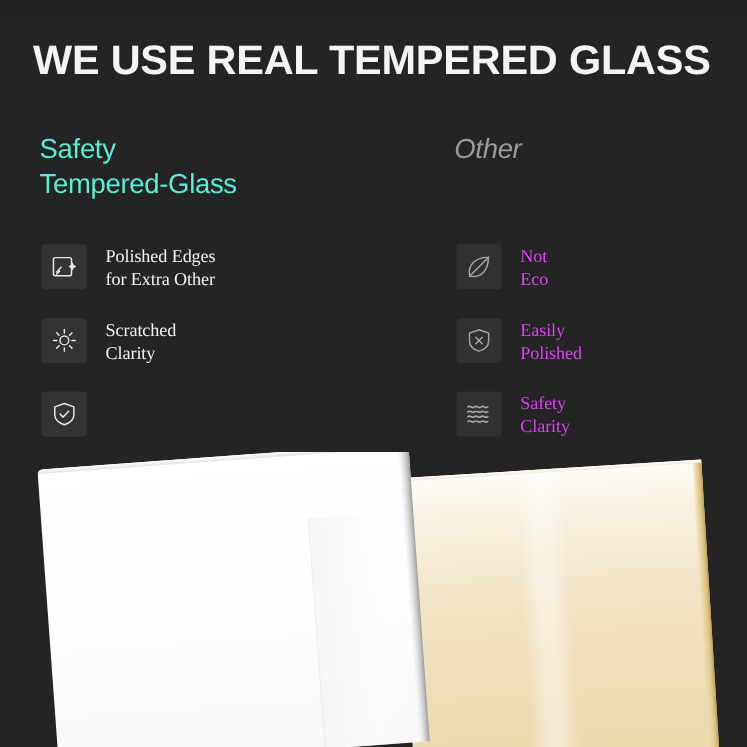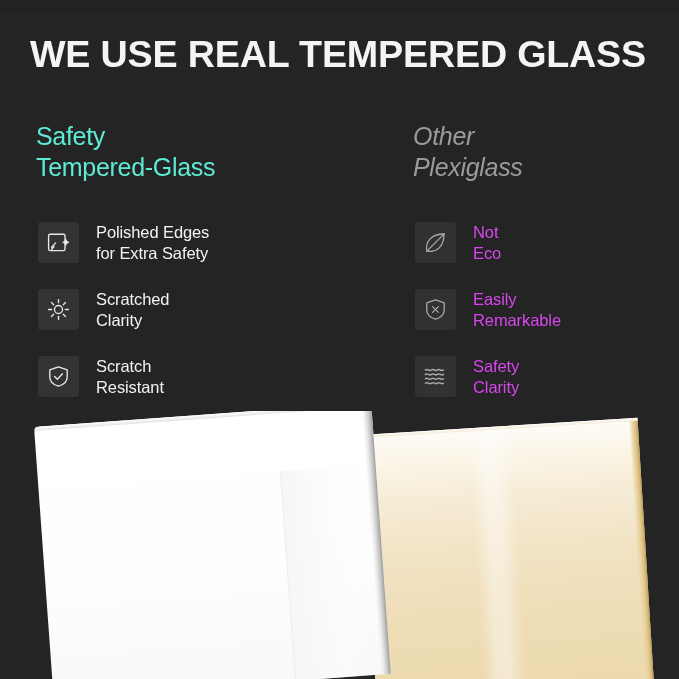--- a/index.html
+++ b/index.html
@@ -81,21 +81,21 @@
 
   .feature-label {
     margin-left: 17px;
     font-size: 16.5px;
     line-height: 21px;
     letter-spacing: -0.1px;
     padding-top: 1px;
   }
   .column.left  .feature-label { color: #f2f2f2; }
   .column.right .feature-label { color: #d946ef; }
-  .feature-label .line { display: block; white-space: nowrap; }
+  .feature-label .line { display: block; white-space: nowrap; font-family: Liberation Serif, serif; }
 
   
   .photo {
     position: absolute;
     left: 0;
     top: 398px;
     width: 679px;
     height: 281px;
     overflow: hidden;
   }
@@ -232,21 +232,21 @@
         <span class="icon-tile">
           <svg width="25" height="25" viewBox="0 0 25 25" fill="none" stroke="#e8e8e8" stroke-width="1.35" stroke-linecap="round" stroke-linejoin="round">
             <path d="M4.2 4.2 h13.2 a1.6 1.6 0 0 1 1.6 1.6 v13.2 a1.6 1.6 0 0 1 -1.6 1.6 h-13.2 a1.6 1.6 0 0 1 -1.6 -1.6 v-13.2 a1.6 1.6 0 0 1 1.6 -1.6 z"></path>
             <path d="M5.6 17.2 L9.6 12.9"></path>
             <path d="M5.6 19.2 L8.1 16.5"></path>
             <path d="M19.8 9.2 l1.0 2.1 2.1 1.0 -2.1 1.0 -1.0 2.1 -1.0 -2.1 -2.1 -1.0 2.1 -1.0 z" fill="#e8e8e8" stroke-width="0.9"></path>
           </svg>
         </span>
         <span class="feature-label">
           <span class="line">Polished Edges</span>
-          <span class="line">for Extra Safety</span>
+          <span class="line">for Extra Other</span>
         </span>
       </div>
 
       <div class="feature">
         <span class="icon-tile">
           <svg width="25" height="25" viewBox="0 0 25 25" fill="none" stroke="#e8e8e8" stroke-width="1.3" stroke-linecap="round">
             <circle cx="12.5" cy="12.5" r="4.0"></circle>
             <path d="M12.5 2.6 v3.1"></path>
             <path d="M12.5 19.3 v3.1"></path>
             <path d="M2.6 12.5 h3.1"></path>
@@ -263,33 +263,28 @@
         </span>
       </div>
 
       <div class="feature">
         <span class="icon-tile">
           <svg width="25" height="25" viewBox="0 0 25 25" fill="none" stroke="#e8e8e8" stroke-width="1.35" stroke-linecap="round" stroke-linejoin="round">
             <path d="M12.5 2.8 L21.2 5.9 v7.0 c0 4.6 -3.7 7.7 -8.7 9.3 -5.0 -1.6 -8.7 -4.7 -8.7 -9.3 v-7.0 z"></path>
             <path d="M8.6 12.4 l2.8 2.8 5.0 -5.4"></path>
           </svg>
         </span>
-        <span class="feature-label">
-          <span class="line">Scratch</span>
-          <span class="line">Resistant</span>
-        </span>
       </div>
 
     </div>
   </div>
 
   <div class="column right">
     <h2 class="col-heading">
       <span class="line">Other</span>
-      <span class="line">Plexiglass</span>
     </h2>
 
     <div class="features">
 
       <div class="feature">
         <span class="icon-tile">
           <svg width="25" height="25" viewBox="0 0 25 25" fill="none" stroke="#a8a8a8" stroke-width="1.3" stroke-linecap="round" stroke-linejoin="round">
             <path d="M4.0 21.0 C2.0 12.0 8.0 4.0 21.0 4.0 C21.0 17.0 13.0 23.0 4.0 21.0 z"></path>
             <path d="M3.6 21.4 L21.4 3.6"></path>
           </svg>
@@ -303,21 +298,21 @@
       <div class="feature">
         <span class="icon-tile">
           <svg width="25" height="25" viewBox="0 0 25 25" fill="none" stroke="#a8a8a8" stroke-width="1.3" stroke-linecap="round" stroke-linejoin="round">
             <path d="M12.5 2.8 L21.2 5.9 v7.0 c0 4.6 -3.7 7.7 -8.7 9.3 -5.0 -1.6 -8.7 -4.7 -8.7 -9.3 v-7.0 z"></path>
             <path d="M9.6 9.6 l5.8 5.8"></path>
             <path d="M15.4 9.6 l-5.8 5.8"></path>
           </svg>
         </span>
         <span class="feature-label">
           <span class="line">Easily</span>
-          <span class="line">Remarkable</span>
+          <span class="line">Polished</span>
         </span>
       </div>
 
       <div class="feature">
         <span class="icon-tile">
           <svg width="25" height="25" viewBox="0 0 25 25" fill="none" stroke="#a8a8a8" stroke-width="1.5" stroke-linecap="round">
             <path d="M2.4 6.0 c2.0 -2.0 4.0 2.0 6.0 0 c2.0 -2.0 4.0 2.0 6.0 0 c2.0 -2.0 4.0 2.0 6.0 0"></path>
             <path d="M2.4 10.4 c2.0 -2.0 4.0 2.0 6.0 0 c2.0 -2.0 4.0 2.0 6.0 0 c2.0 -2.0 4.0 2.0 6.0 0"></path>
             <path d="M2.4 14.8 c2.0 -2.0 4.0 2.0 6.0 0 c2.0 -2.0 4.0 2.0 6.0 0 c2.0 -2.0 4.0 2.0 6.0 0"></path>
             <path d="M2.4 19.2 c2.0 -2.0 4.0 2.0 6.0 0 c2.0 -2.0 4.0 2.0 6.0 0 c2.0 -2.0 4.0 2.0 6.0 0"></path>

